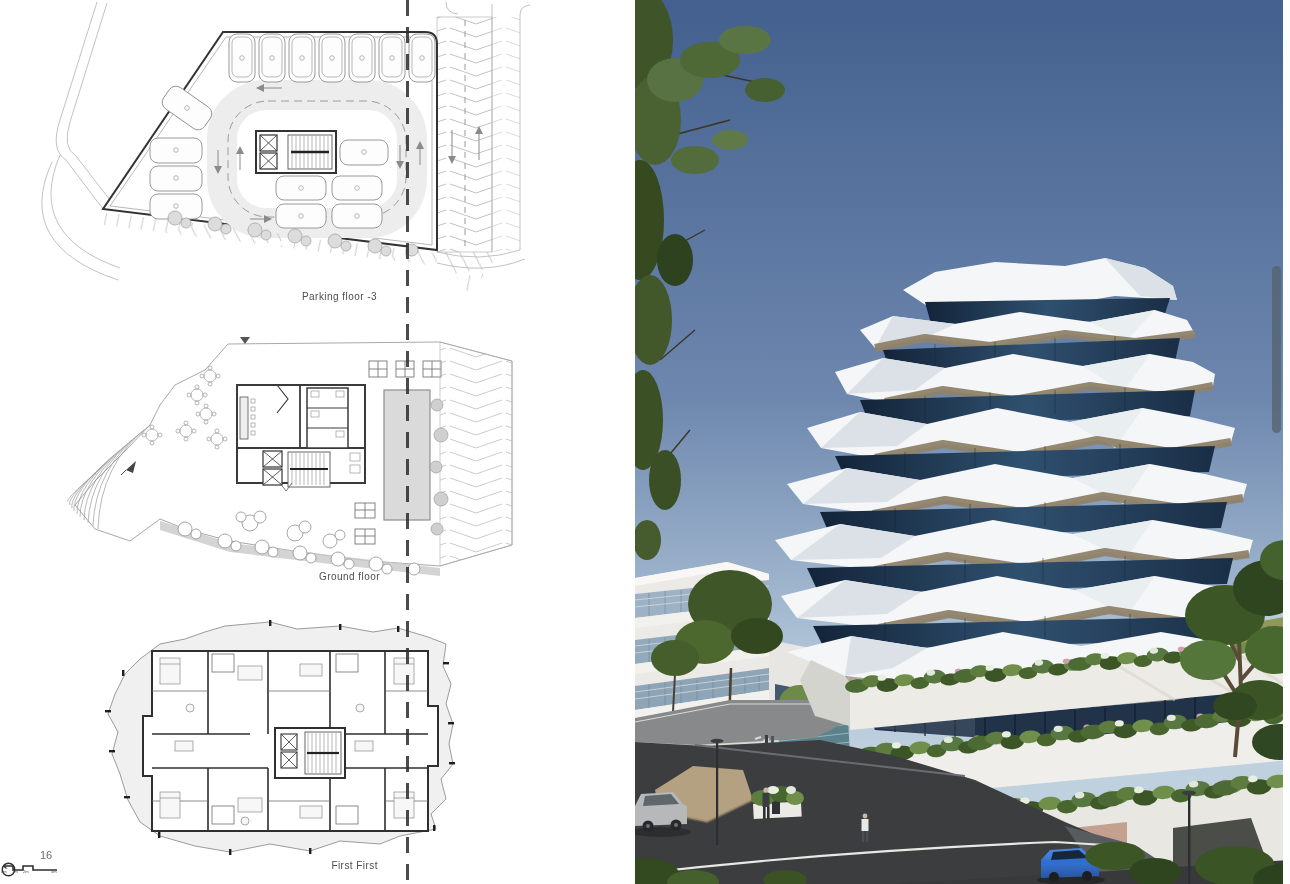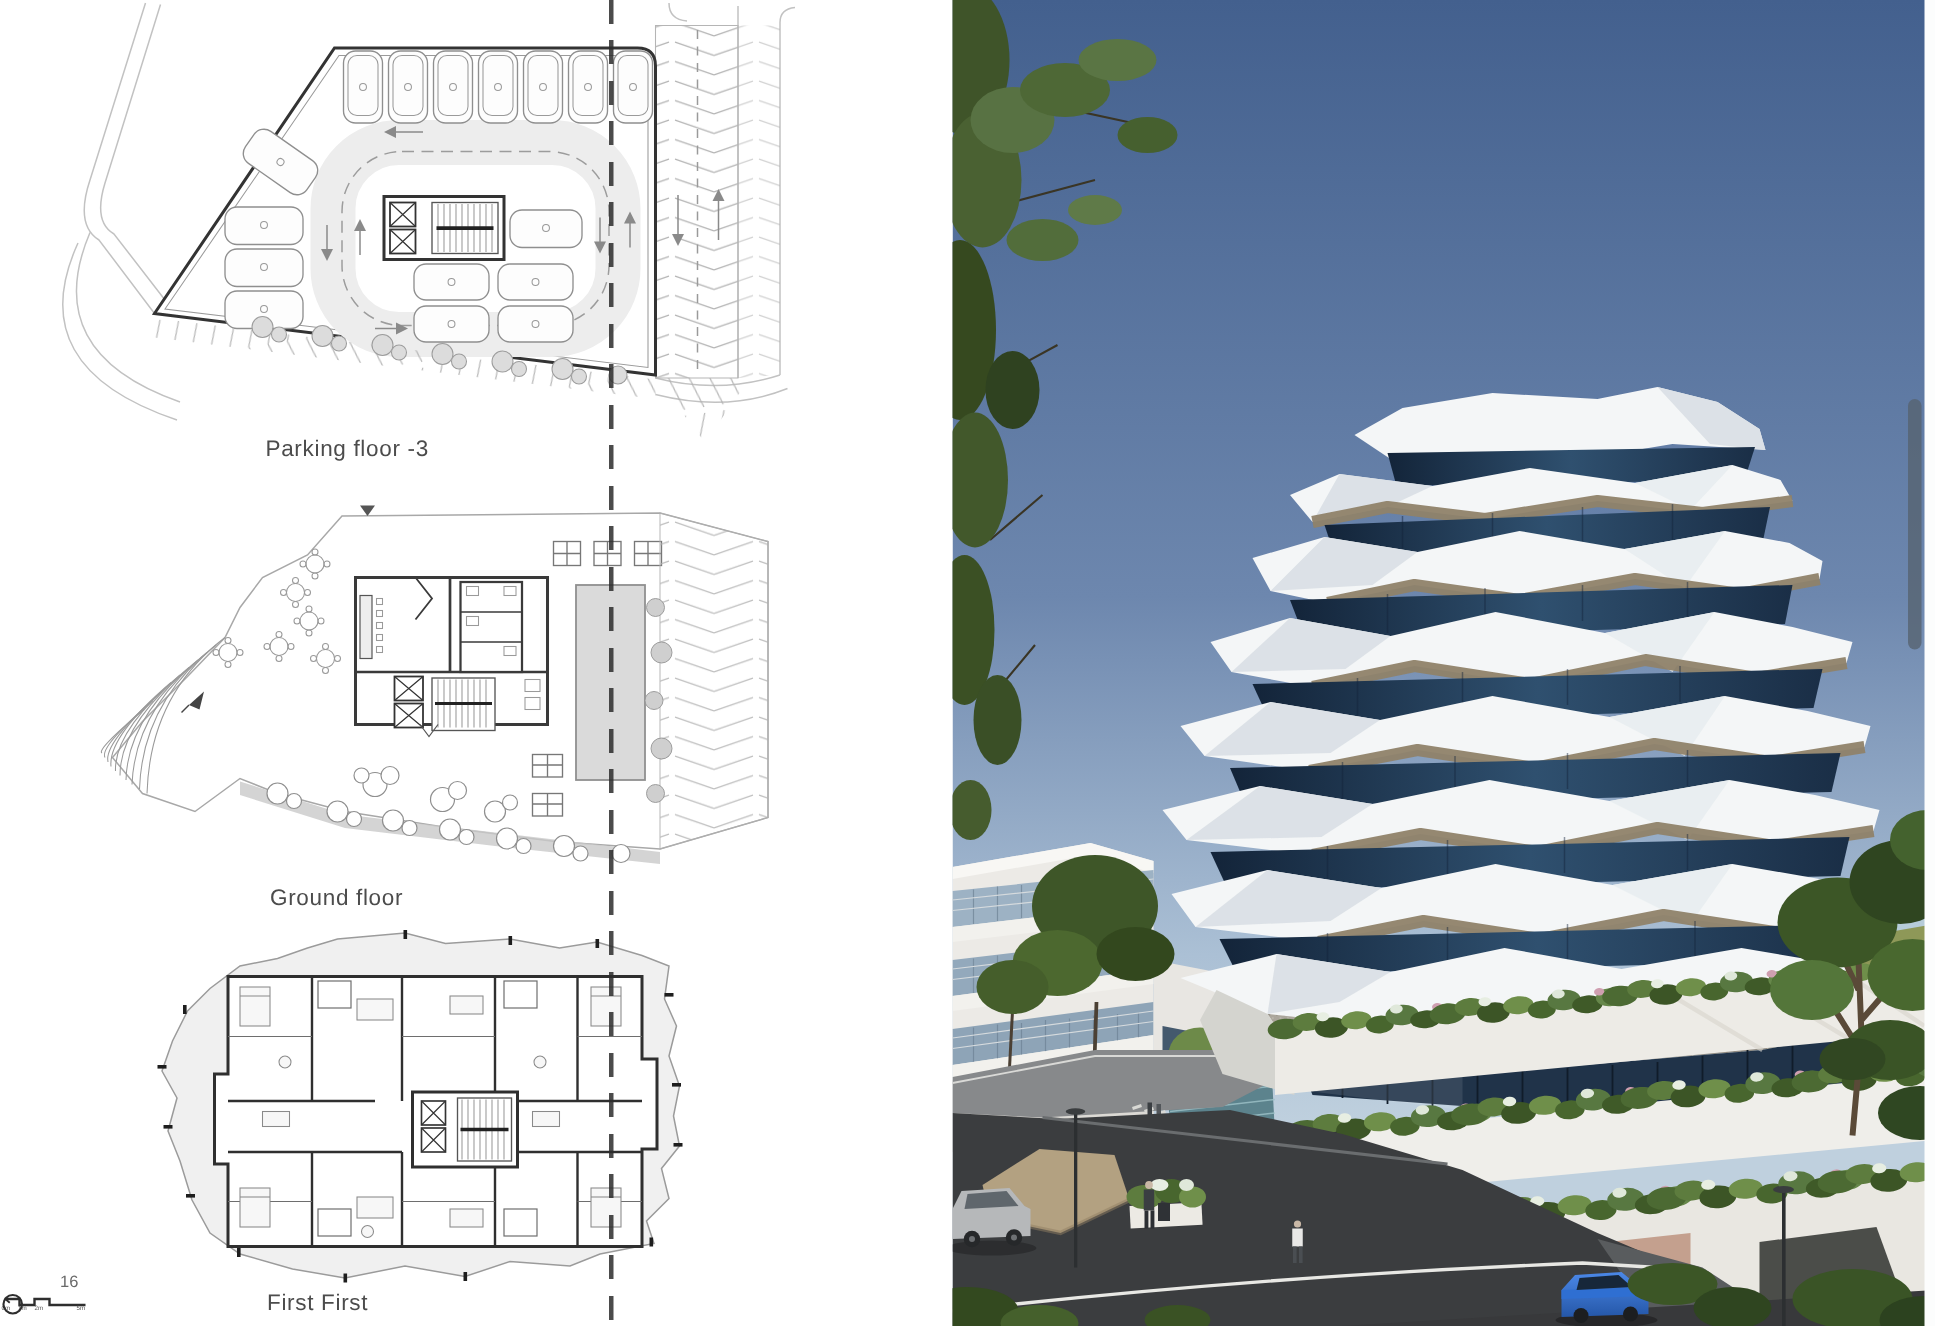--- a/index.html
+++ b/index.html
@@ -1,20 +1,20 @@
 <!DOCTYPE html>
 <html><head>
 <meta charset="utf-8">
 <style>
   html,body{margin:0;padding:0;background:#ffffff;}
   .canvas{position:relative;width:1290px;height:884px;overflow:hidden;background:#ffffff;
           font-family:"Liberation Sans", sans-serif;}
   .left-page{position:absolute;left:0;top:0;width:635px;height:884px;background:#ffffff;}
   .left-page svg{position:absolute;left:0;}
-  .plan-label{position:absolute;font-size:15px;letter-spacing:.45px;color:#4c4c4c;text-align:left;width:200px;}
+  .plan-label{position:absolute;font-size:10px;letter-spacing:.45px;color:#4c4c4c;text-align:right;width:200px;}
   .page-number{position:absolute;left:40px;top:849px;font-size:11px;color:#6a6a6a;}
   .section-line{position:absolute;left:406px;top:0;width:3px;height:884px;
     background:repeating-linear-gradient(180deg,#2b2b2b 0 16px,transparent 16px 27px);opacity:.85;}
   .scalebar{position:absolute;left:304px;top:856px;width:60px;height:18px;}
   .compass{position:absolute;left:388px;top:861px;width:17px;height:17px;}
   .photo{position:absolute;left:635px;top:0;width:655px;height:884px;}
   .gutter{position:absolute;left:1283px;top:0;width:7px;height:884px;background:#fcfdfd;}
   .scroll-thumb{position:absolute;left:1272px;top:266px;width:9px;height:167px;border-radius:5px;
     background:rgba(86,99,112,.78);}
   
@@ -397,21 +397,21 @@
         <rect x="229" y="243" width="2.4" height="6"></rect>
           <rect x="158" y="226" width="2.4" height="6"></rect>
         <rect x="124" y="190" width="6" height="2.4"></rect>
           <rect x="109" y="144" width="6" height="2.4"></rect>
         <rect x="105" y="104" width="6" height="2.4"></rect>
           <rect x="122" y="64" width="2.4" height="6"></rect>
       </g>
     </svg>
 
     <div class="plan-label" style="left:177px;top:291px">Parking floor -3</div>
-    <div class="plan-label" style="left:180px;top:590px">Ground floor</div>
+    <div class="plan-label" style="left:180px;top:571px">Ground floor</div>
     <div class="plan-label" style="left:178px;top:860px">First First</div>
 
     <svg class="scalebar" viewBox="0 0 60 18">
       <path d="M3,10 h10 v4 h10 v-4 h10 v4 h24" stroke="#2e2e2e" stroke-width="1.6" fill="none"></path>
       <text x="1" y="17" font-size="4.2" fill="#555">0m</text>
       <text x="12" y="17" font-size="4.2" fill="#555">1m</text>
       <text x="23" y="17" font-size="4.2" fill="#555">2m</text>
       <text x="51" y="17" font-size="4.2" fill="#555">5m</text>
     </svg>
 

